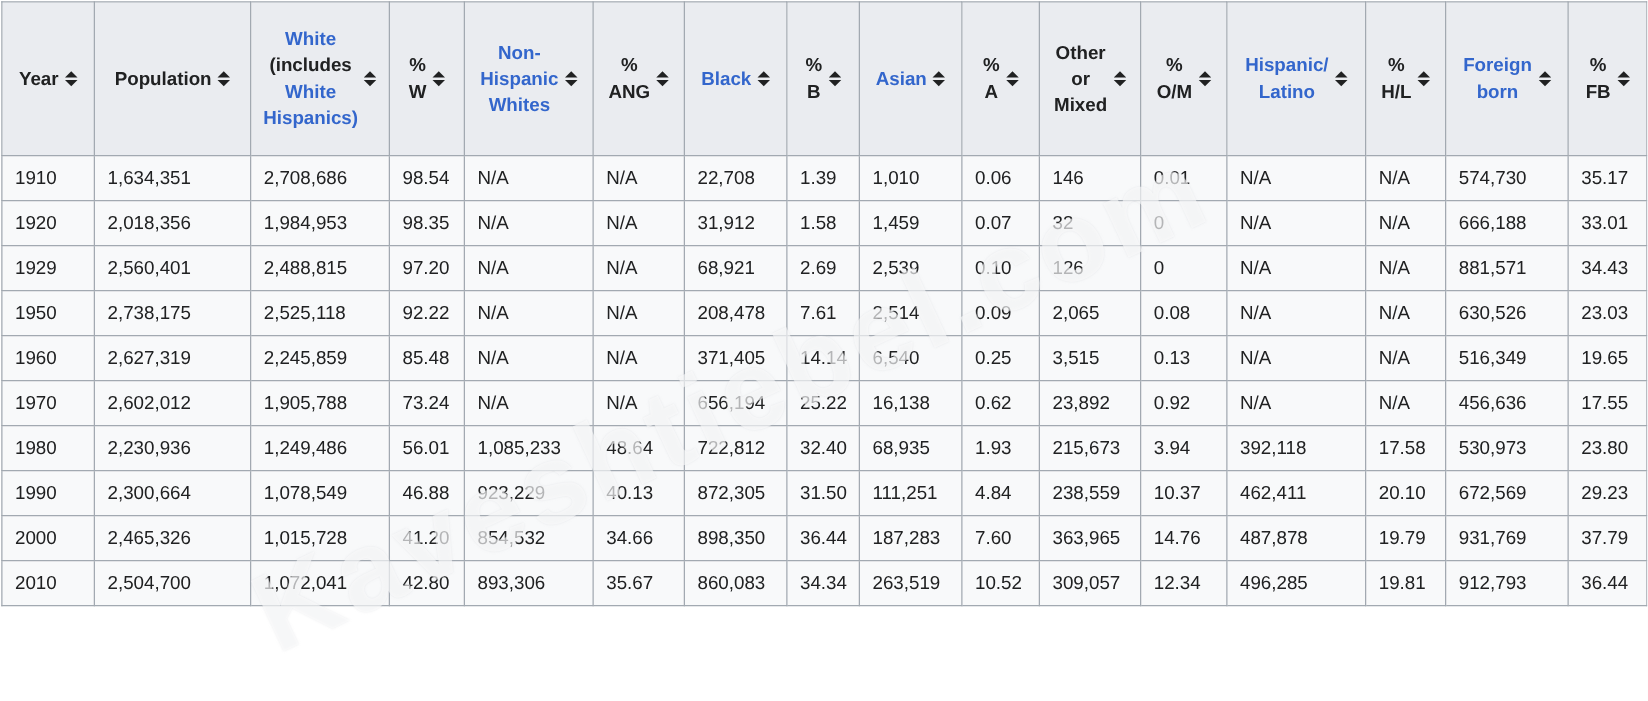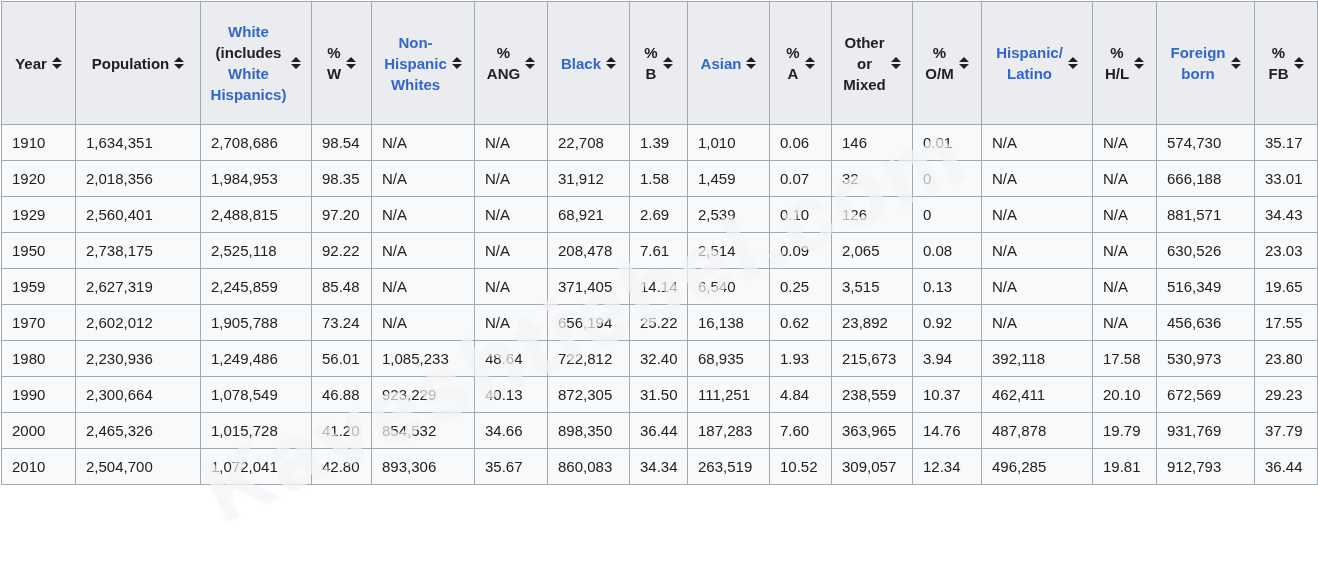--- a/index.html
+++ b/index.html
@@ -376,21 +376,21 @@
           <td>2,514</td>
           <td>0.09</td>
           <td>2,065</td>
           <td>0.08</td>
           <td>N/A</td>
           <td>N/A</td>
           <td>630,526</td>
           <td>23.03</td>
         </tr>
         <tr>
-          <td>1959</td>
+          <td>1960</td>
           <td>2,627,319</td>
           <td>2,245,859</td>
           <td>85.48</td>
           <td>N/A</td>
           <td>N/A</td>
           <td>371,405</td>
           <td>14.14</td>
           <td>6,540</td>
           <td>0.25</td>
           <td>3,515</td>

